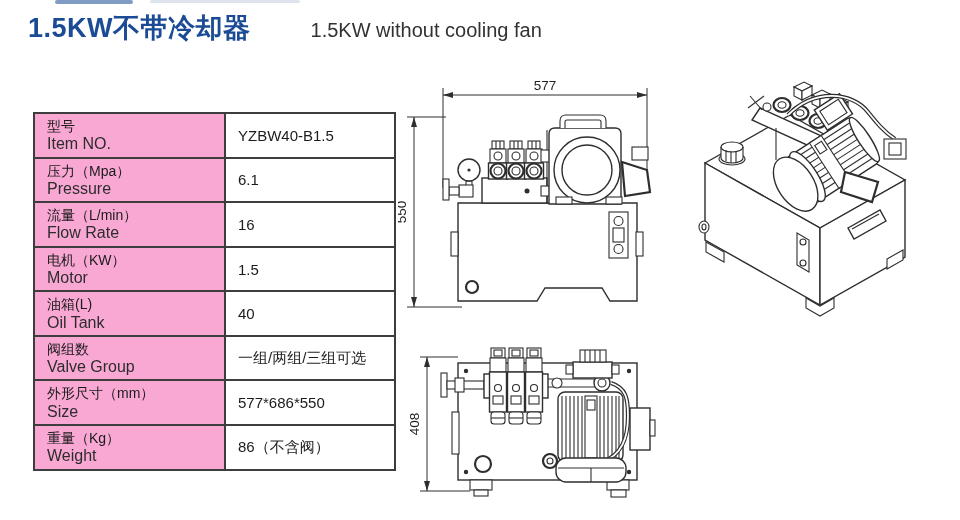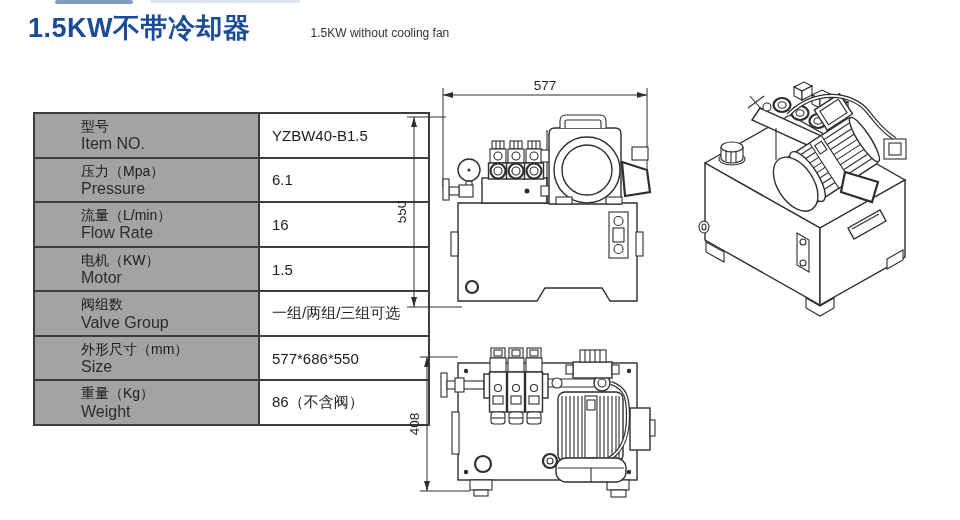--- a/index.html
+++ b/index.html
@@ -8,26 +8,26 @@
     font-family:"Liberation Sans", sans-serif;overflow:hidden;
   }
   
   .artifact{position:absolute;top:0;height:4px;border-radius:2px;}
   .artifact.a1{left:55px;width:78px;background:#1a4b94;opacity:.55;}
   .artifact.a2{left:150px;width:150px;background:#8fa6c4;opacity:.30;height:3px;}
 
   
   .title-row{position:absolute;left:28px;top:10px;display:flex;align-items:baseline;white-space:nowrap;gap:48px;}
   .title-cn{font-size:27px;font-weight:bold;color:#1a4b94;letter-spacing:.5px;}
-  .title-en{font-size:12px;color:#323232;margin-left:12px;}
+  .title-en{font-size:20px;color:#323232;margin-left:12px;}
 
   
   table.spec{position:absolute;left:33px;top:112px;border-collapse:collapse;width:329px;table-layout:fixed;}
   table.spec td{border:2px solid #3d3d3d;height:32px;vertical-align:middle;}
-  td.lbl{width:173px;background:#a3a3a3;padding:3px 4px 3px 46px;}
+  td.lbl{width:173px;background:#f9a8d4;padding:3px 4px 3px 12px;}
   td.val{width:152px;background:#ffffff;padding:3px 4px 3px 12px;font-size:15px;color:#1b1b1b;margin-top:24px;}
   .cn{display:block;font-size:14px;color:#1b1b1b;line-height:1.3;}
   .en{display:block;font-size:16px;color:#2c2c2c;line-height:1.15;}
 
   
   svg{position:absolute;}
   #front-view{left:398px;top:76px;}
   #top-view{left:398px;top:336px;}
   #iso-view{left:692px;top:58px;}
   .ln{fill:none;stroke:#2e2e2e;stroke-width:1.4;}
@@ -77,20 +77,27 @@
     </tr>
     <tr>
       <td class="lbl">
           <span class="cn">电机（KW）</span>
           <span class="en">Motor</span>
         </td>
       <td class="val">1.5</td>
     </tr>
     <tr>
       <td class="lbl">
+          <span class="cn">油箱(L)</span>
+          <span class="en">Oil Tank</span>
+        </td>
+      <td class="val">40</td>
+    </tr>
+    <tr>
+      <td class="lbl">
           <span class="cn">阀组数</span>
           <span class="en">Valve Group</span>
         </td>
       <td class="val">一组/两组/三组可选</td>
     </tr>
     <tr>
       <td class="lbl">
           <span class="cn">外形尺寸（mm）</span>
           <span class="en">Size</span>
         </td>

